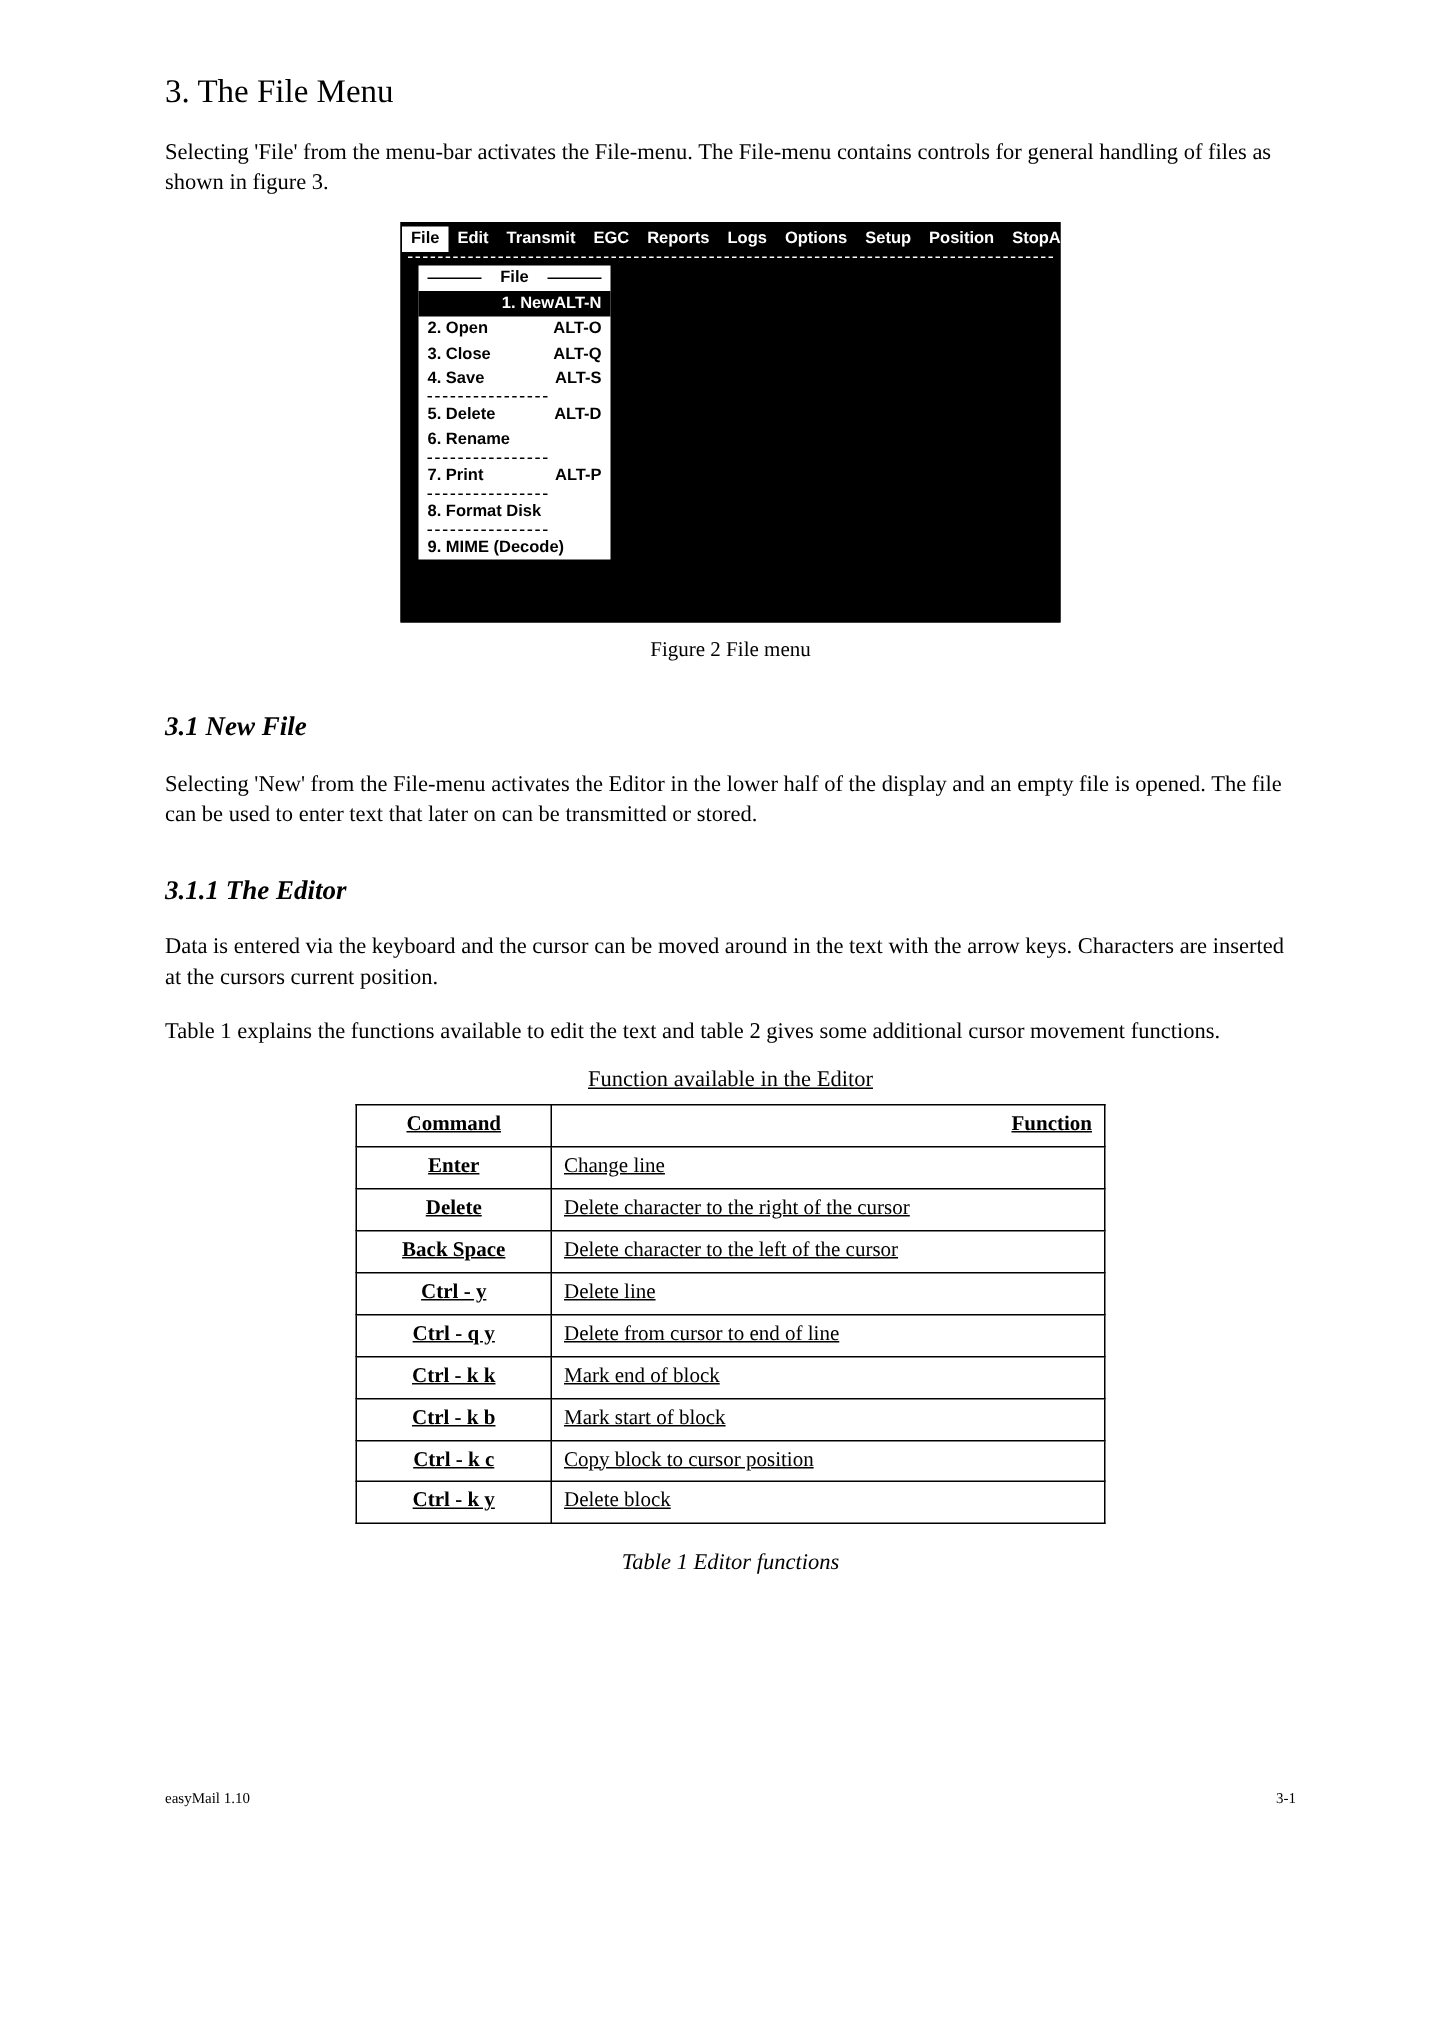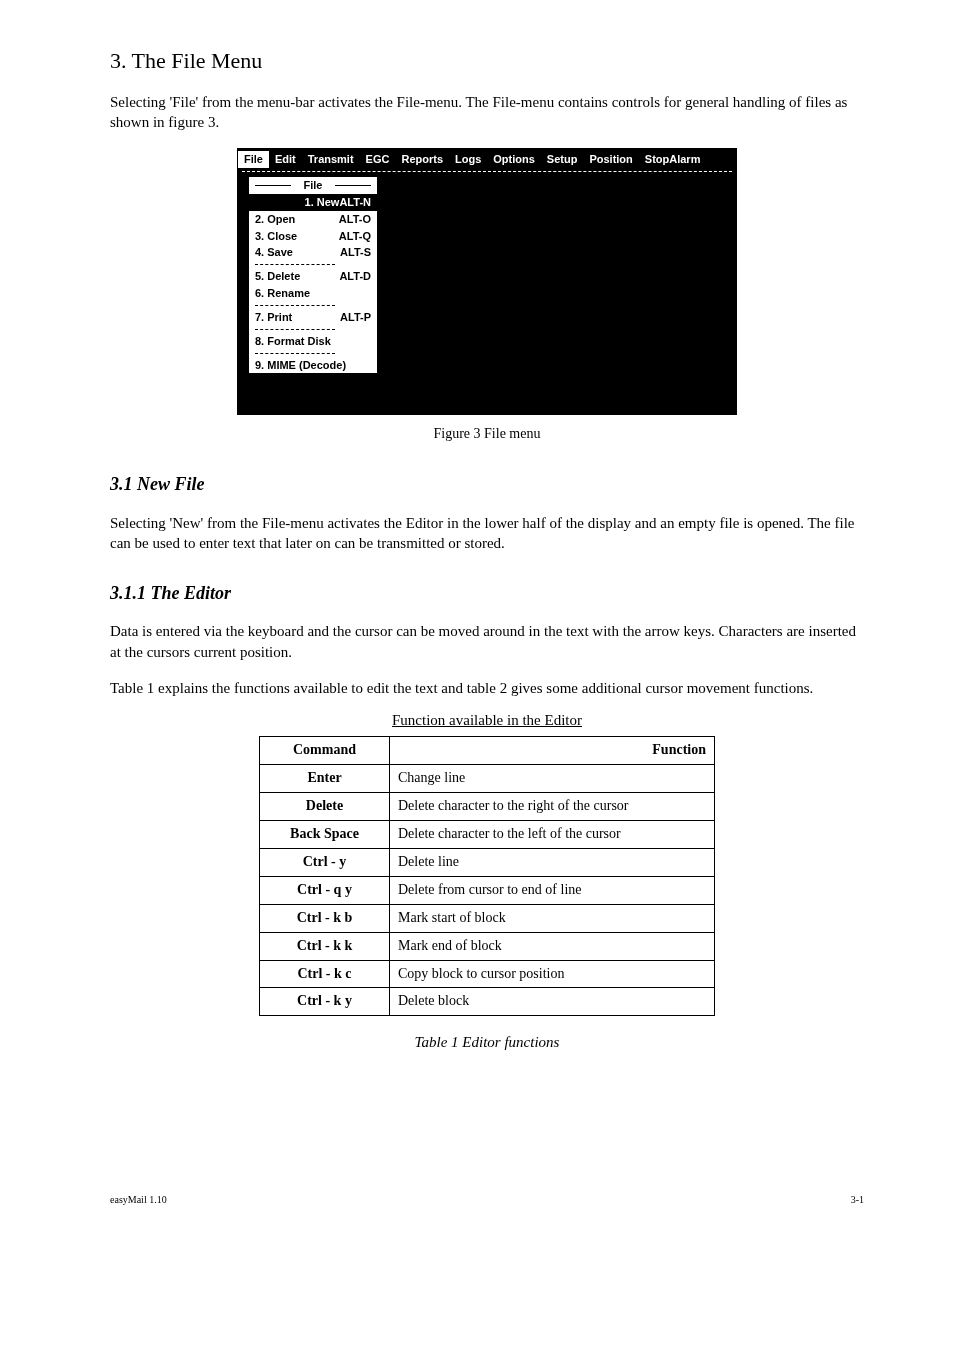--- a/index.html
+++ b/index.html
@@ -26,21 +26,21 @@
   }
   p { margin: 16px 0 10px 0; }
   .screenshot-wrap {
     text-align: center;
     margin: 16px 0 10px 0;
   }
   .screenshot {
     display: inline-block;
     border: 1px solid #000;
     background: #000;
-    width: 500px;
+    width: 440px;
     text-align: left;
     font-family: "Arial", sans-serif;
   }
   .menubar {
     display: flex;
     gap: 0;
     background: #000;
     color: #fff;
     font-size: 11px;
     padding: 2px 0;
@@ -109,21 +109,22 @@
   }
   .tabletitle {
     text-align: center;
     text-decoration: underline;
     font-weight: normal;
     margin: 12px 0 6px 0;
   }
   table.cmd {
     border-collapse: collapse;
     margin: 0 auto 10px auto;
-    width: 456px;
+    width: 500px;
+    text-decoration: underline;
   }
   table.cmd th, table.cmd td {
     border: 1px solid #000;
     padding: 4px 8px;
     font-size: 14px;
     text-align: left;
     vertical-align: top;
   }
   table.cmd th:first-child, table.cmd td:first-child {
     width: 130px;
@@ -204,21 +205,21 @@
             <div class="dd-row">
               <span>9. MIME (Decode)</span>
               <span></span>
             </div>
           </div>
       </div>
     </div>
   </div>
 </div>
 
-<p class="caption">Figure 3 File menu</p>
+<p class="caption">Figure 2 File menu</p>
 
 <h3 class="subhead">3.1 New File</h3>
 <p>Selecting 'New' from the File-menu activates the Editor in the lower half of the display and an empty file is opened. The file can be used to enter text that later on can be transmitted or stored.</p>
 
 <h3 class="subhead">3.1.1 The Editor</h3>
 <p>Data is entered via the keyboard and the cursor can be moved around in the text with the arrow keys. Characters are inserted at the cursors current position.</p>
 <p>Table 1 explains the functions available to edit the text and table 2 gives some additional cursor movement functions.</p>
 
 <p class="tabletitle">Function available in the Editor</p>
 
@@ -244,26 +245,26 @@
       </tr>
       <tr>
         <td>Ctrl - y</td>
         <td>Delete line</td>
       </tr>
       <tr>
         <td>Ctrl - q  y</td>
         <td>Delete from cursor to end of line</td>
       </tr>
       <tr>
+        <td>Ctrl - k  k</td>
+        <td>Mark end of block</td>
+      </tr>
+      <tr>
         <td>Ctrl - k  b</td>
         <td>Mark start of block</td>
-      </tr>
-      <tr>
-        <td>Ctrl - k  k</td>
-        <td>Mark end of block</td>
       </tr>
       <tr>
         <td>Ctrl - k  c</td>
         <td>Copy block to cursor position</td>
       </tr>
       <tr>
         <td>Ctrl - k  y</td>
         <td>Delete block</td>
       </tr>
     </tbody>

